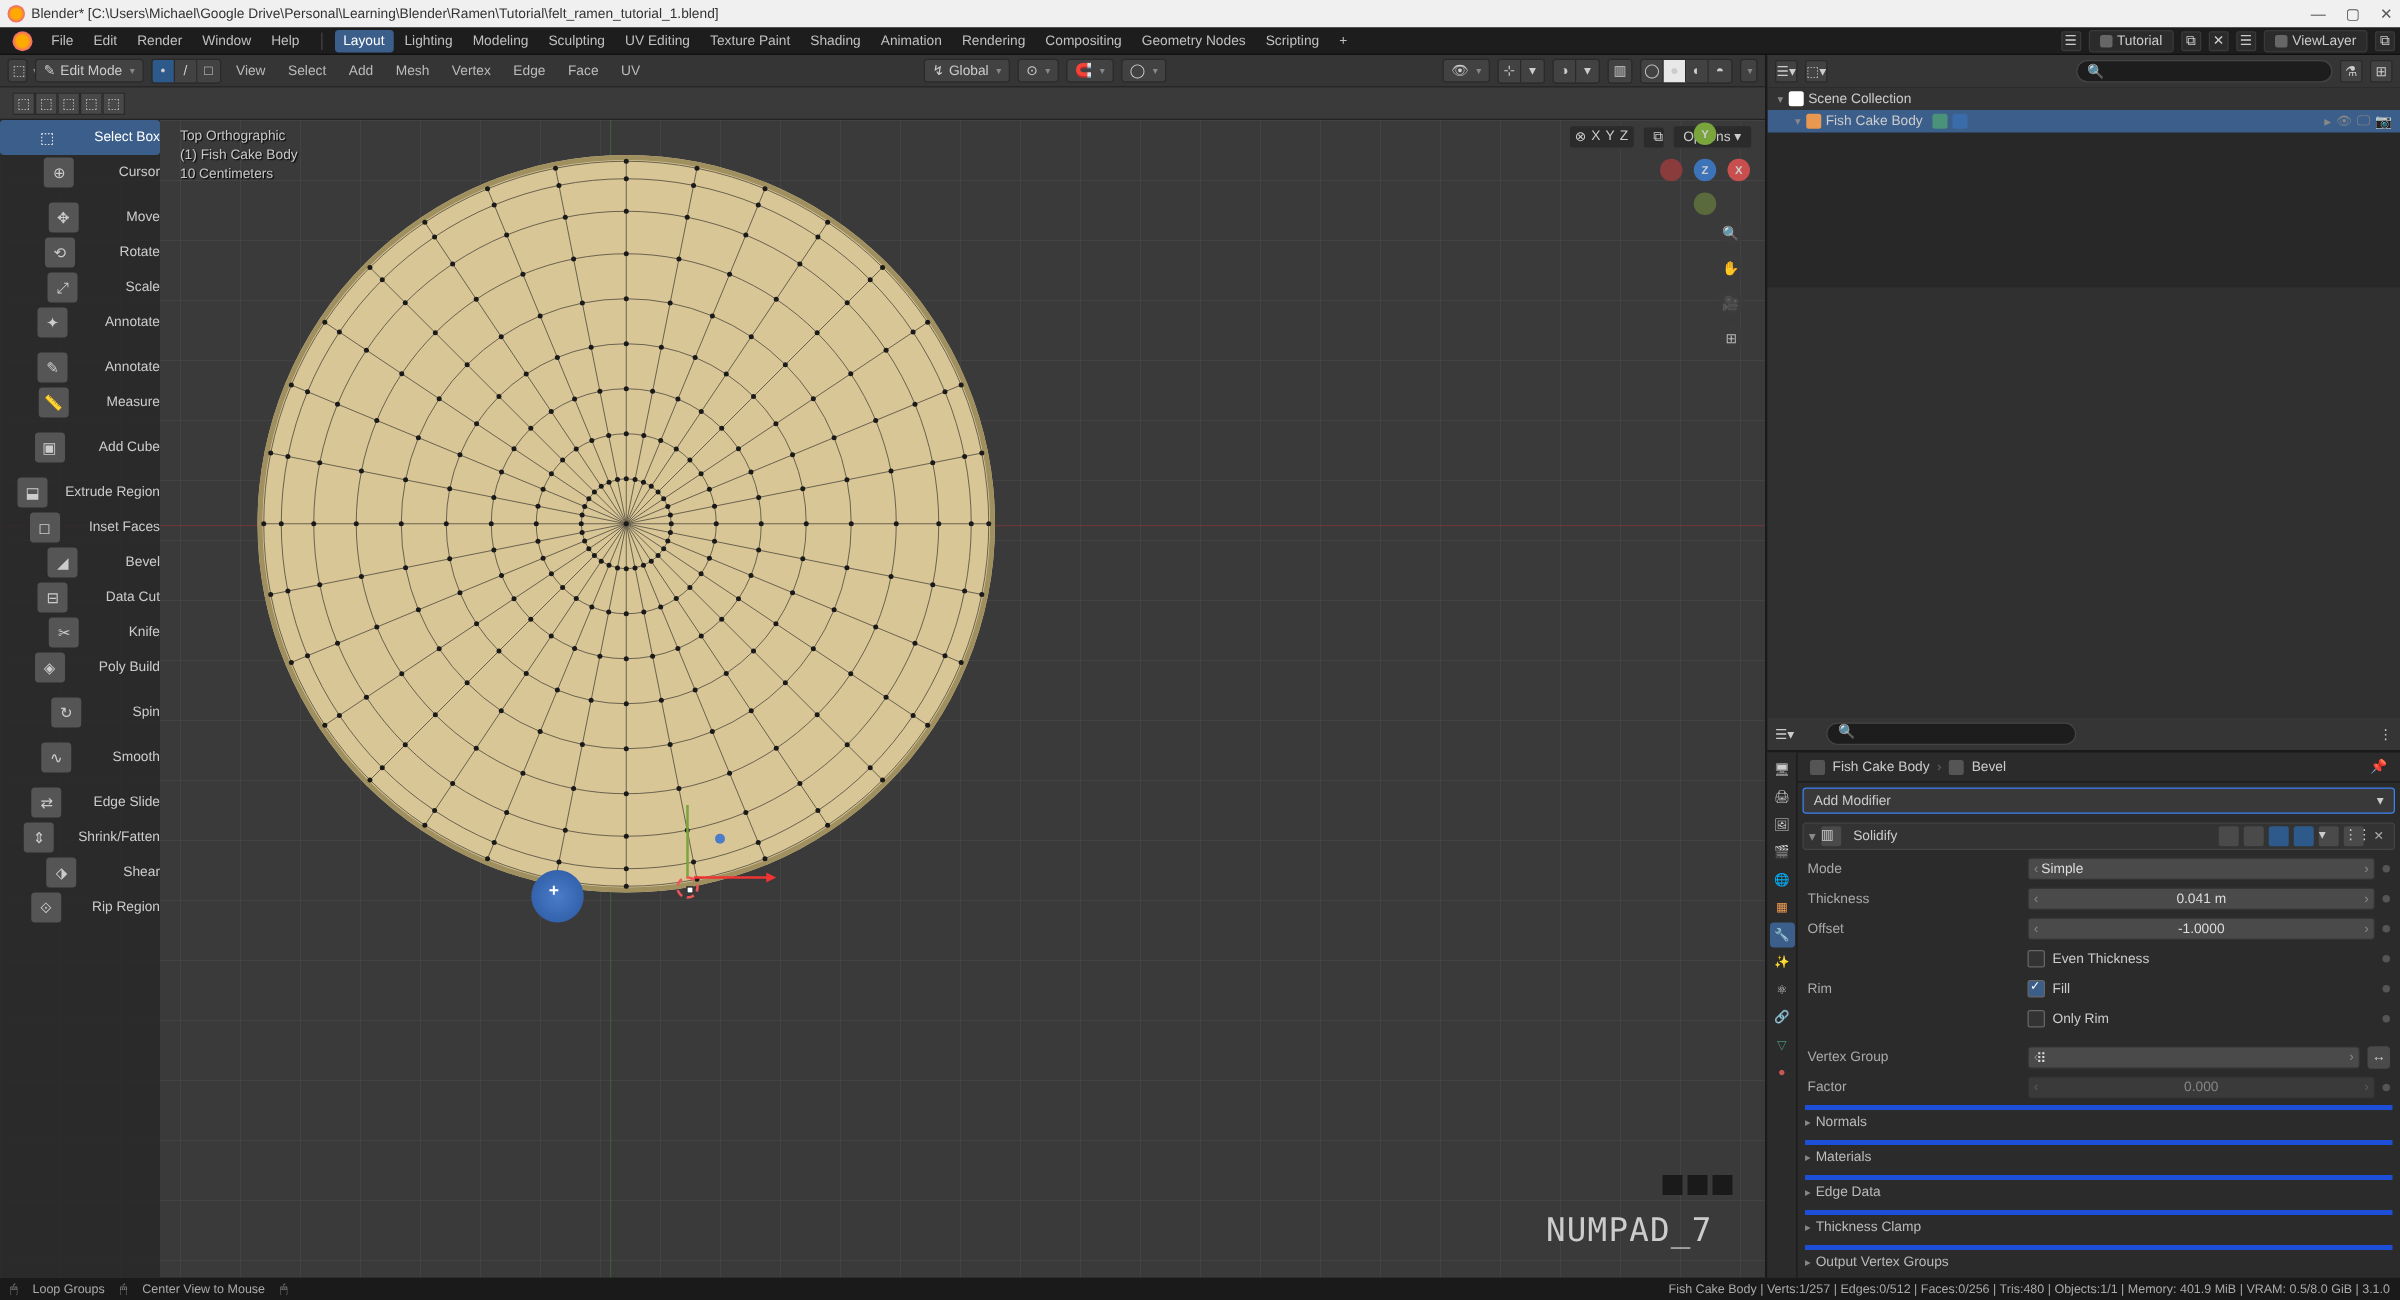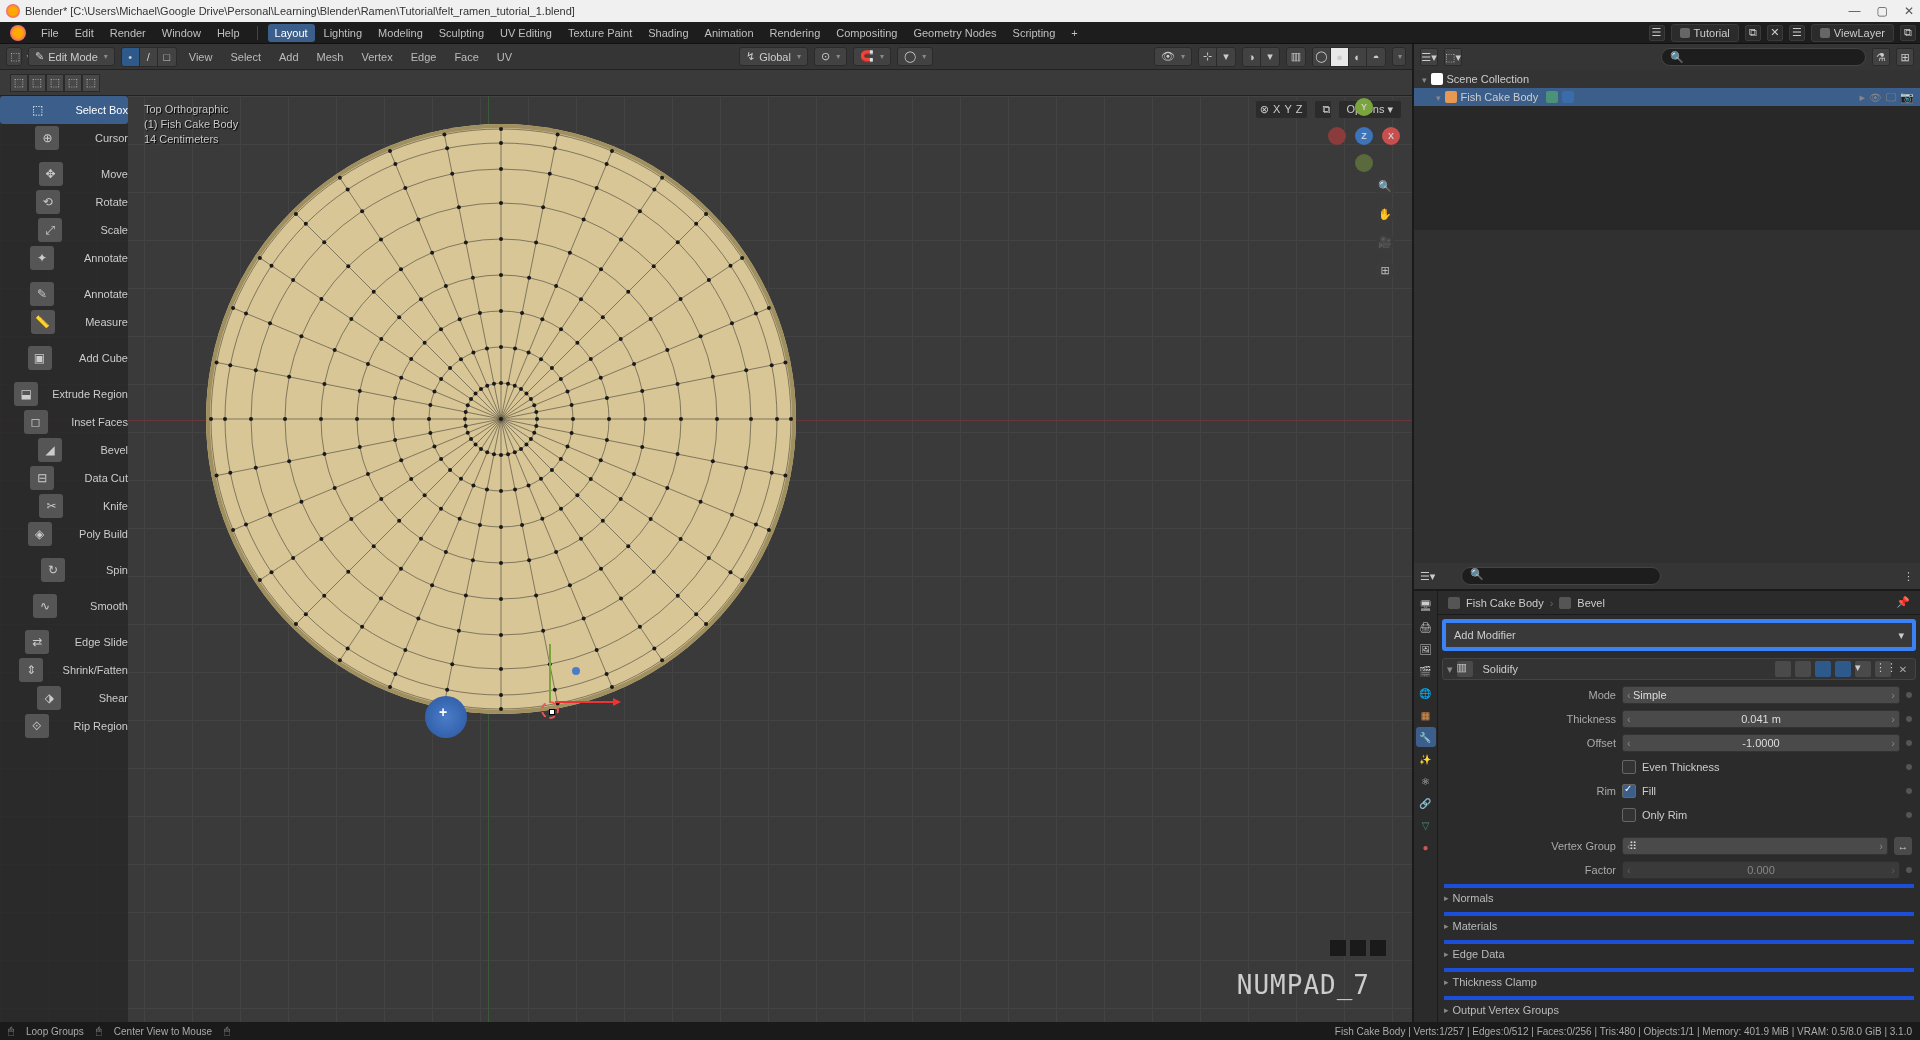--- a/index.html
+++ b/index.html
@@ -117,30 +117,30 @@
 .props-hdr-top { height: 26px; background: #353535; display: flex; align-items: center; padding: 0 6px; gap: 6px; }
 .props-hdr-top .search { flex: 1; background: #1d1d1d; border: 1px solid #444; border-radius: 10px; height: 18px; padding: 0 8px; color: #888; max-width: 200px; margin-left: 20px; }
 .props-tabs { width: 24px; background: #2b2b2b; display: flex; flex-direction: column; gap: 2px; padding: 4px 0; border-right: 1px solid #1a1a1a; }
 .prop-tab { width: 20px; height: 20px; margin: 0 auto; border-radius: 3px; display: flex; align-items: center; justify-content: center; font-size: 10px; }
 .prop-tab.active { background: #3b5e8a; }
 .props-body { flex: 1; display: flex; flex-direction: column; }
 
 .bc { height: 24px; display: flex; align-items: center; padding: 0 10px; gap: 6px; color: #ccc; border-bottom: 1px solid #1a1a1a; }
 .bc .crumb-ic { width: 12px; height: 12px; background: #555; border-radius: 2px; }
 
-.addmod { background: #393939; margin: 4px; border: 4px solid #3b82f6; border-radius: 3px; height: 32px; display: flex; align-items: center; padding: 0 8px; justify-content: space-between; }
+.addmod { background: #393939; margin: 4px; border: 1px solid #3b82f6; border-radius: 3px; height: 21px; display: flex; align-items: center; padding: 0 8px; justify-content: space-between; }
 
 .mod-header { margin: 3px 4px; height: 22px; background: #333; border: 1px solid #444; border-radius: 3px; display: flex; align-items: center; gap: 4px; padding: 0 4px; }
 .mod-header .name { flex: 1; padding: 0 6px; }
 .mod-header .hbtn { width: 16px; height: 16px; background: #4a4a4a; border-radius: 2px; }
 .mod-header .hbtn.blue { background: #2d5a8a; }
 .mod-header .hbtn.x { color: #aaa; display: flex; align-items: center; justify-content: center; font-size: 10px; background: transparent; }
 
 .prop-row { display: flex; align-items: center; height: 22px; padding: 0 8px; gap: 6px; margin: 1px 0; }
-.prop-row .lbl { flex: 0 0 170px; text-align: right; color: #aaa; font-size: 11px; }
+.prop-row .lbl { flex: 0 0 170px; text-align: left; color: #aaa; font-size: 11px; }
 .prop-row .field { flex: 1; background: #4a4a4a; border: 1px solid #333; border-radius: 3px; height: 18px; display: flex; align-items: center; justify-content: center; color: #ddd; position: relative; text-align: right; }
 .prop-row .field::before { content: "‹"; position: absolute; left: 4px; color: #888; }
 .prop-row .field::after { content: "›"; position: absolute; right: 4px; color: #888; }
 .prop-row .dot, .prop-row .enddot { width: 6px; height: 6px; background: #555; border-radius: 50%; }
 .prop-row .cb { width: 14px; height: 14px; border: 1px solid #666; background: #333; border-radius: 2px; }
 .prop-row .cb.on { background: #3b5e8a; position: relative; }
 .prop-row .cb.on::after { content: "✓"; position: absolute; left: 1px; top: -2px; font-size: 10px; color: #fff; }
 
 .sub-panel { margin: 2px 6px; border-top: 4px solid #1d4ed8; }
 .sub-panel .sub-hdr { height: 20px; display: flex; align-items: center; color: #bbb; font-size: 11px; gap: 4px; }
@@ -593,21 +593,21 @@
 
       <div class="arrow-x"></div>
       <div class="bluedot"></div>
       <div style="position:absolute;left:549px;top:548px;width:2px;height:58px;background:#7aa43c;"></div>
       <div class="cursor3d"></div>
       <div class="bluecircle"></div>
 
       <div class="vp-text">
         <div>Top Orthographic</div>
         <div>(1) Fish Cake Body</div>
-        <div>14 Centimeters</div>
+        <div>10 Centimeters</div>
       </div>
 
       <div class="vp-topright">
         <span class="pill" style="display:flex;gap:4px;padding:2px 4px;">
             <span>⊗</span>
             <span>X</span>
             <span>Y</span>
             <span>Z</span>
           </span>
         <span class="pill" style="width:18px;text-align:center">⧉</span>

